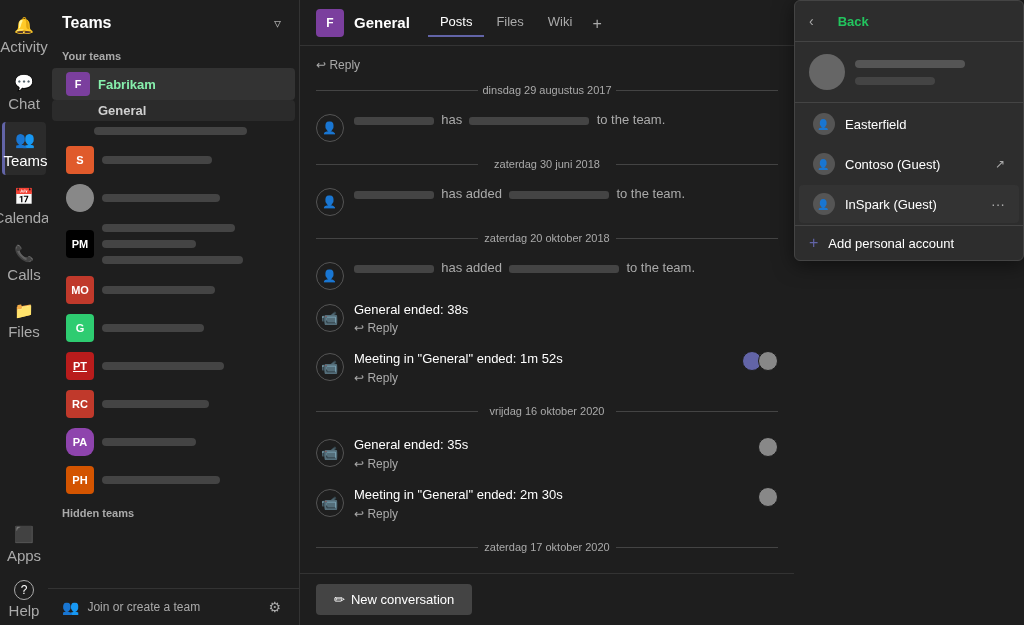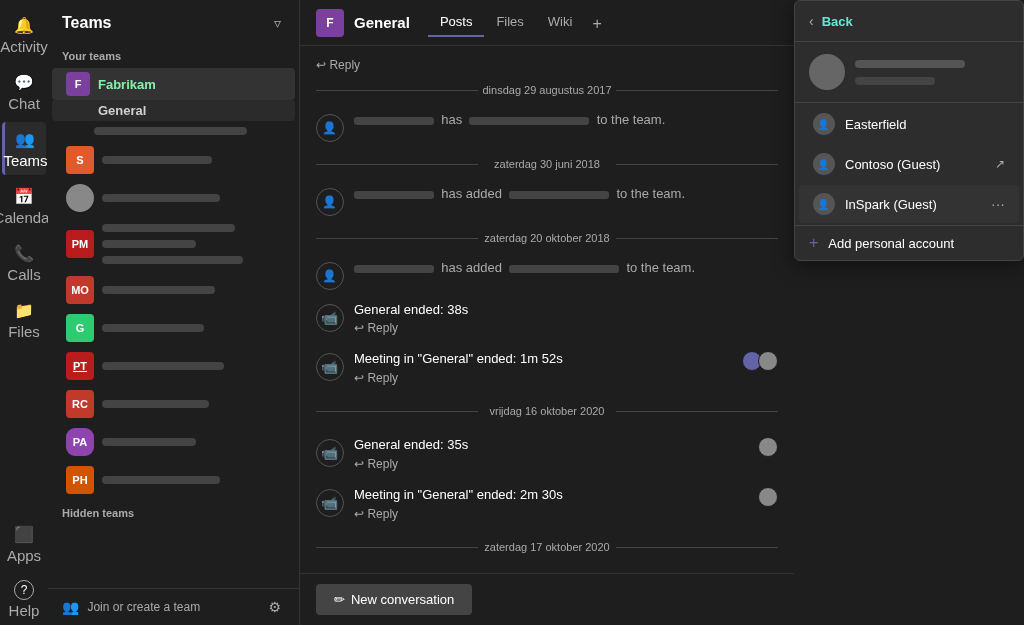--- a/index.html
+++ b/index.html
@@ -230,21 +230,21 @@
       box-shadow: 0 4px 20px rgba(0,0,0,0.5);
       z-index: 100;
     }
     .acc-header {
       display: flex; align-items: center; padding: 12px 14px;
       border-bottom: 1px solid #444; gap: 8px;
     }
     .acc-back-btn {
       background: none; border: none; color: #aaa; cursor: pointer; font-size: 14px;
     }
-    .acc-back-label { font-size: 13px; color: #5eead4; font-weight: 600; }
+    .acc-back-label { font-size: 13px; color: #22c55e; font-weight: 600; margin-left: 16px; }
     .acc-user-section {
       display: flex; align-items: center; gap: 10px; padding: 12px 14px;
       border-bottom: 1px solid #444;
     }
     .acc-avatar-large {
       width: 36px; height: 36px; border-radius: 50%; background: #666;
       overflow: hidden; flex-shrink: 0;
     }
     .acc-user-placeholder { flex: 1; display: flex; flex-direction: column; gap: 5px; }
     .acc-list-item {
@@ -343,21 +343,21 @@
   <div class="team-list-item">
     <div class="tli-avatar" style="background:#555;border-radius:50%;overflow:hidden;">
       <div style="width:100%;height:100%;background:#888;border-radius:50%;"></div>
     </div>
     <div class="tli-content">
       <div class="placeholder-bar" style="width:75%;"></div>
     </div>
     <span class="tli-more">···</span>
   </div>
   <div class="team-list-item">
-    <div class="tli-avatar" style="background:#b91c1c;text-align:center;">PM</div>
+    <div class="tli-avatar" style="background:#000000;text-align:center;">PM</div>
     <div class="tli-content">
       <div class="placeholder-bar" style="width:85%;"></div>
       <div class="placeholder-bar" style="width:60%;margin-top:3px;"></div>
       <div class="placeholder-bar" style="width:90%;margin-top:3px;"></div>
     </div>
     <span class="tli-more">···</span>
   </div>
   <div class="team-list-item">
     <div class="tli-avatar" style="background:#c0392b;">MO</div>
     <div class="tli-content">

